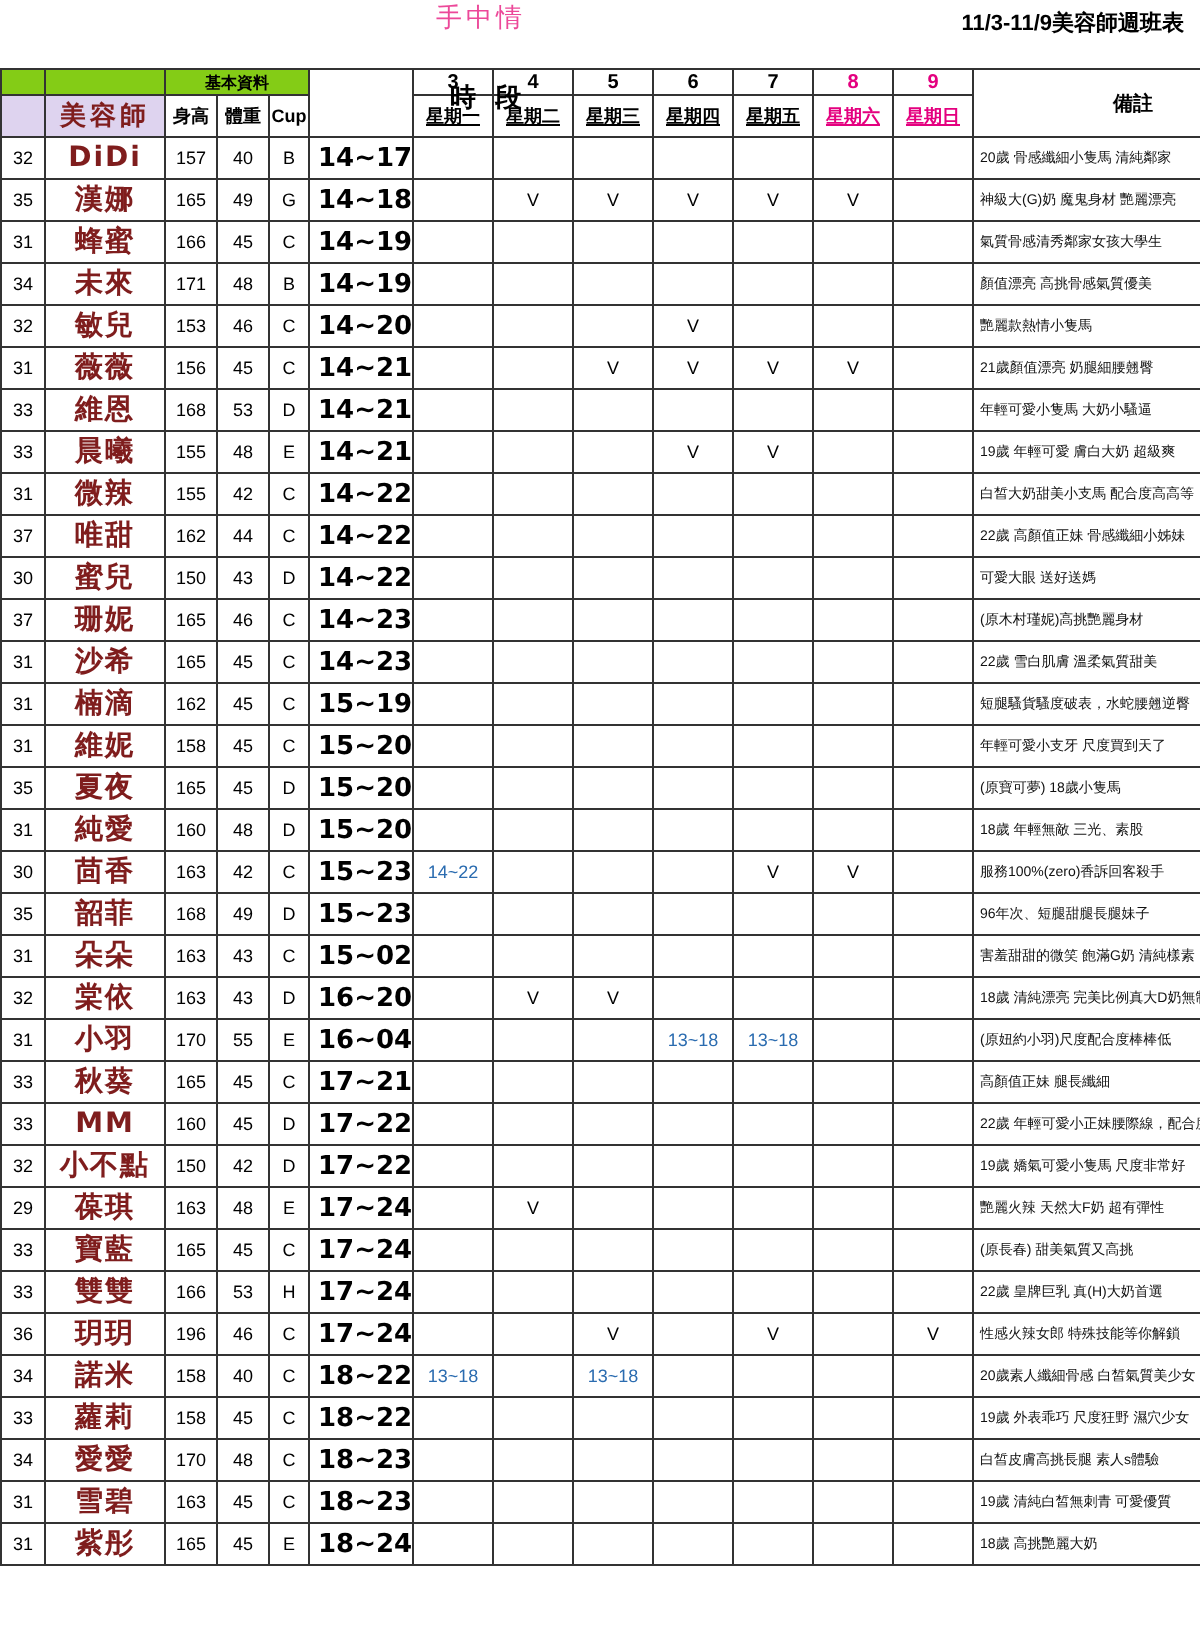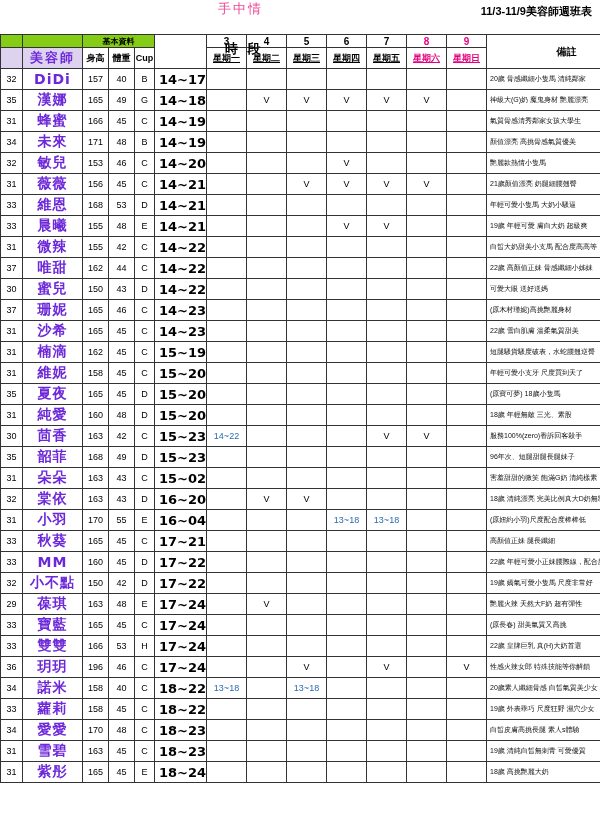--- a/index.html
+++ b/index.html
@@ -53,33 +53,33 @@
   .c-age{width:22px;}
   .c-name{width:60px;}
   .c-h{width:26px;}
   .c-w{width:26px;}
   .c-cup{width:20px;}
   .c-time{width:52px;}
   .c-day{width:40px;}
   .c-note{width:160px;}
 
   td.name{
-    font-size:14px;font-weight:bold;color:#6d28d9;
+    font-size:14px;font-weight:bold;color:#7f1d1d;
     font-family:"DejaVu Sans", sans-serif;
     letter-spacing:1px;
   }
   td.time{
     font-size:13px;font-weight:bold;text-align:right;padding-left:4px;
     font-family:"DejaVu Sans", sans-serif;
   }
   td.note{font-size:7px;text-align:left;padding-left:3px;color:#111;}
   td.num{font-size:9px;}
   td.v{font-size:9px;}
   td.rng{font-size:9px;color:#2b6cb0;}
-  .hdr-occ{font-size:13px;font-weight:bold;color:#6d28d9;letter-spacing:2px;}
+  .hdr-occ{font-size:13px;font-weight:bold;color:#7f1d1d;letter-spacing:2px;}
   .hdr-note{font-size:10px;}
 </style>
 </head>
 <body>
 
 <div class="page">
 
   <div class="banner">
     <div class="brand">手中情</div>
     <div class="title">11/3-11/9美容師週班表</div>

